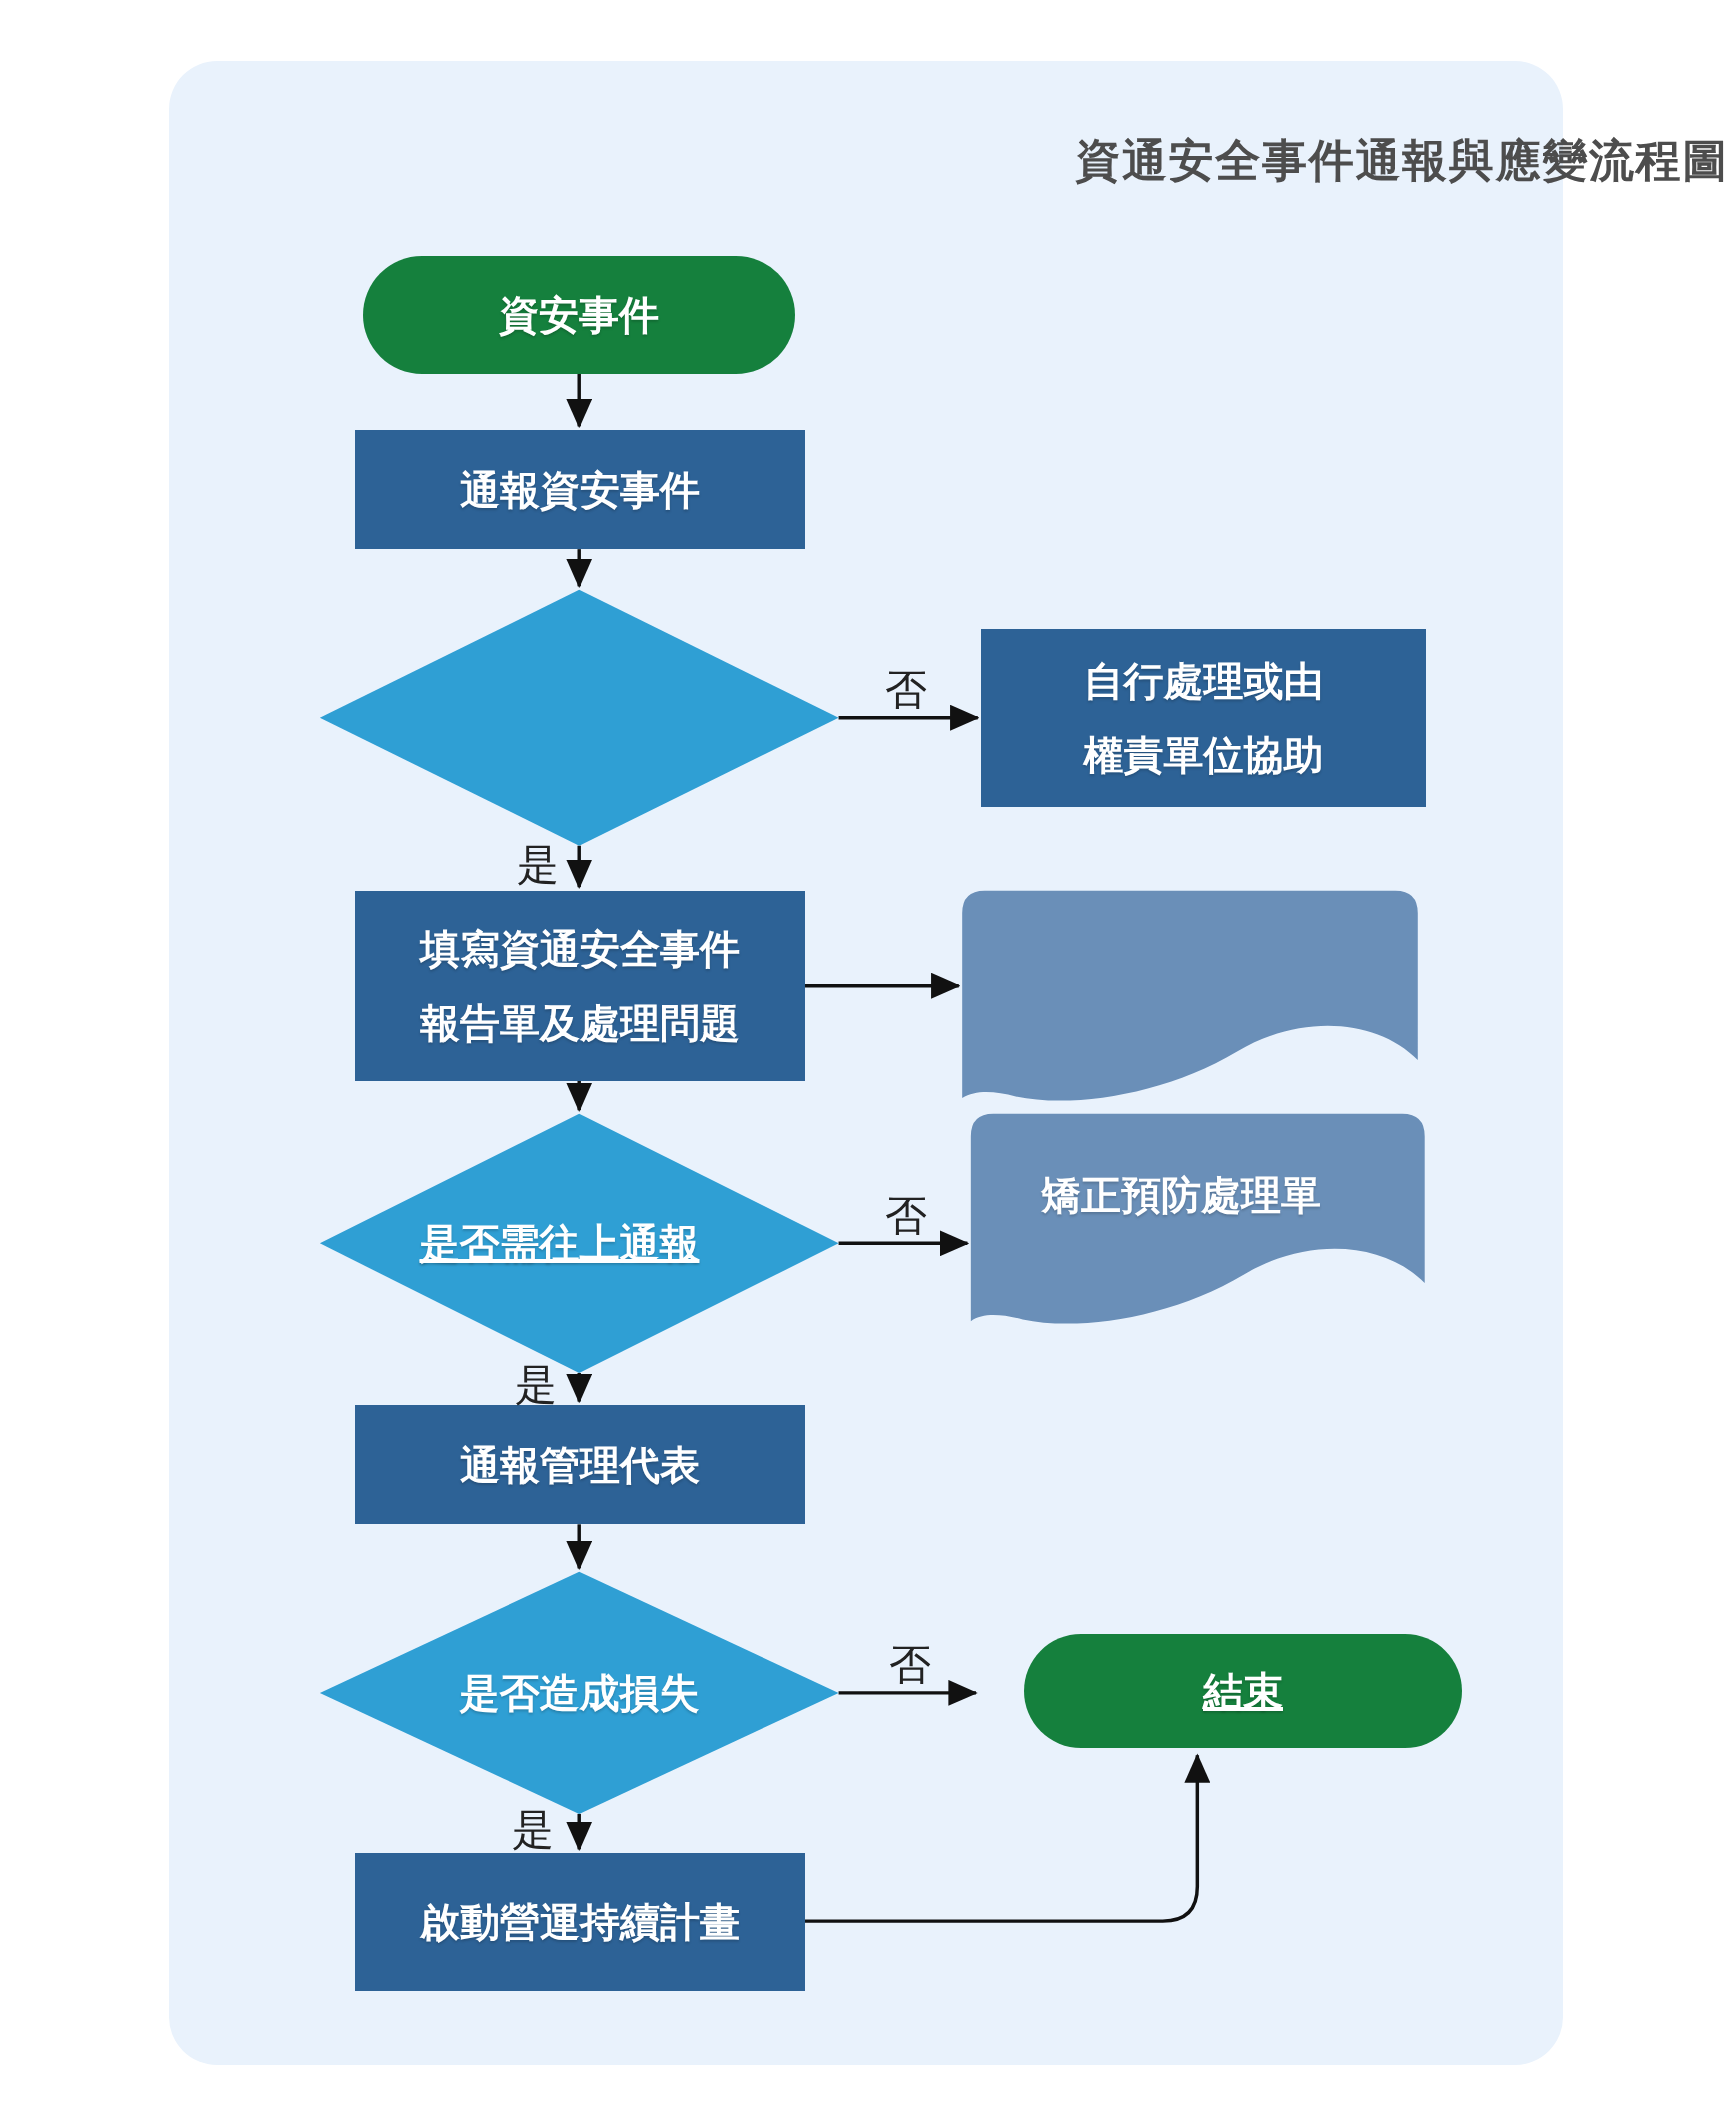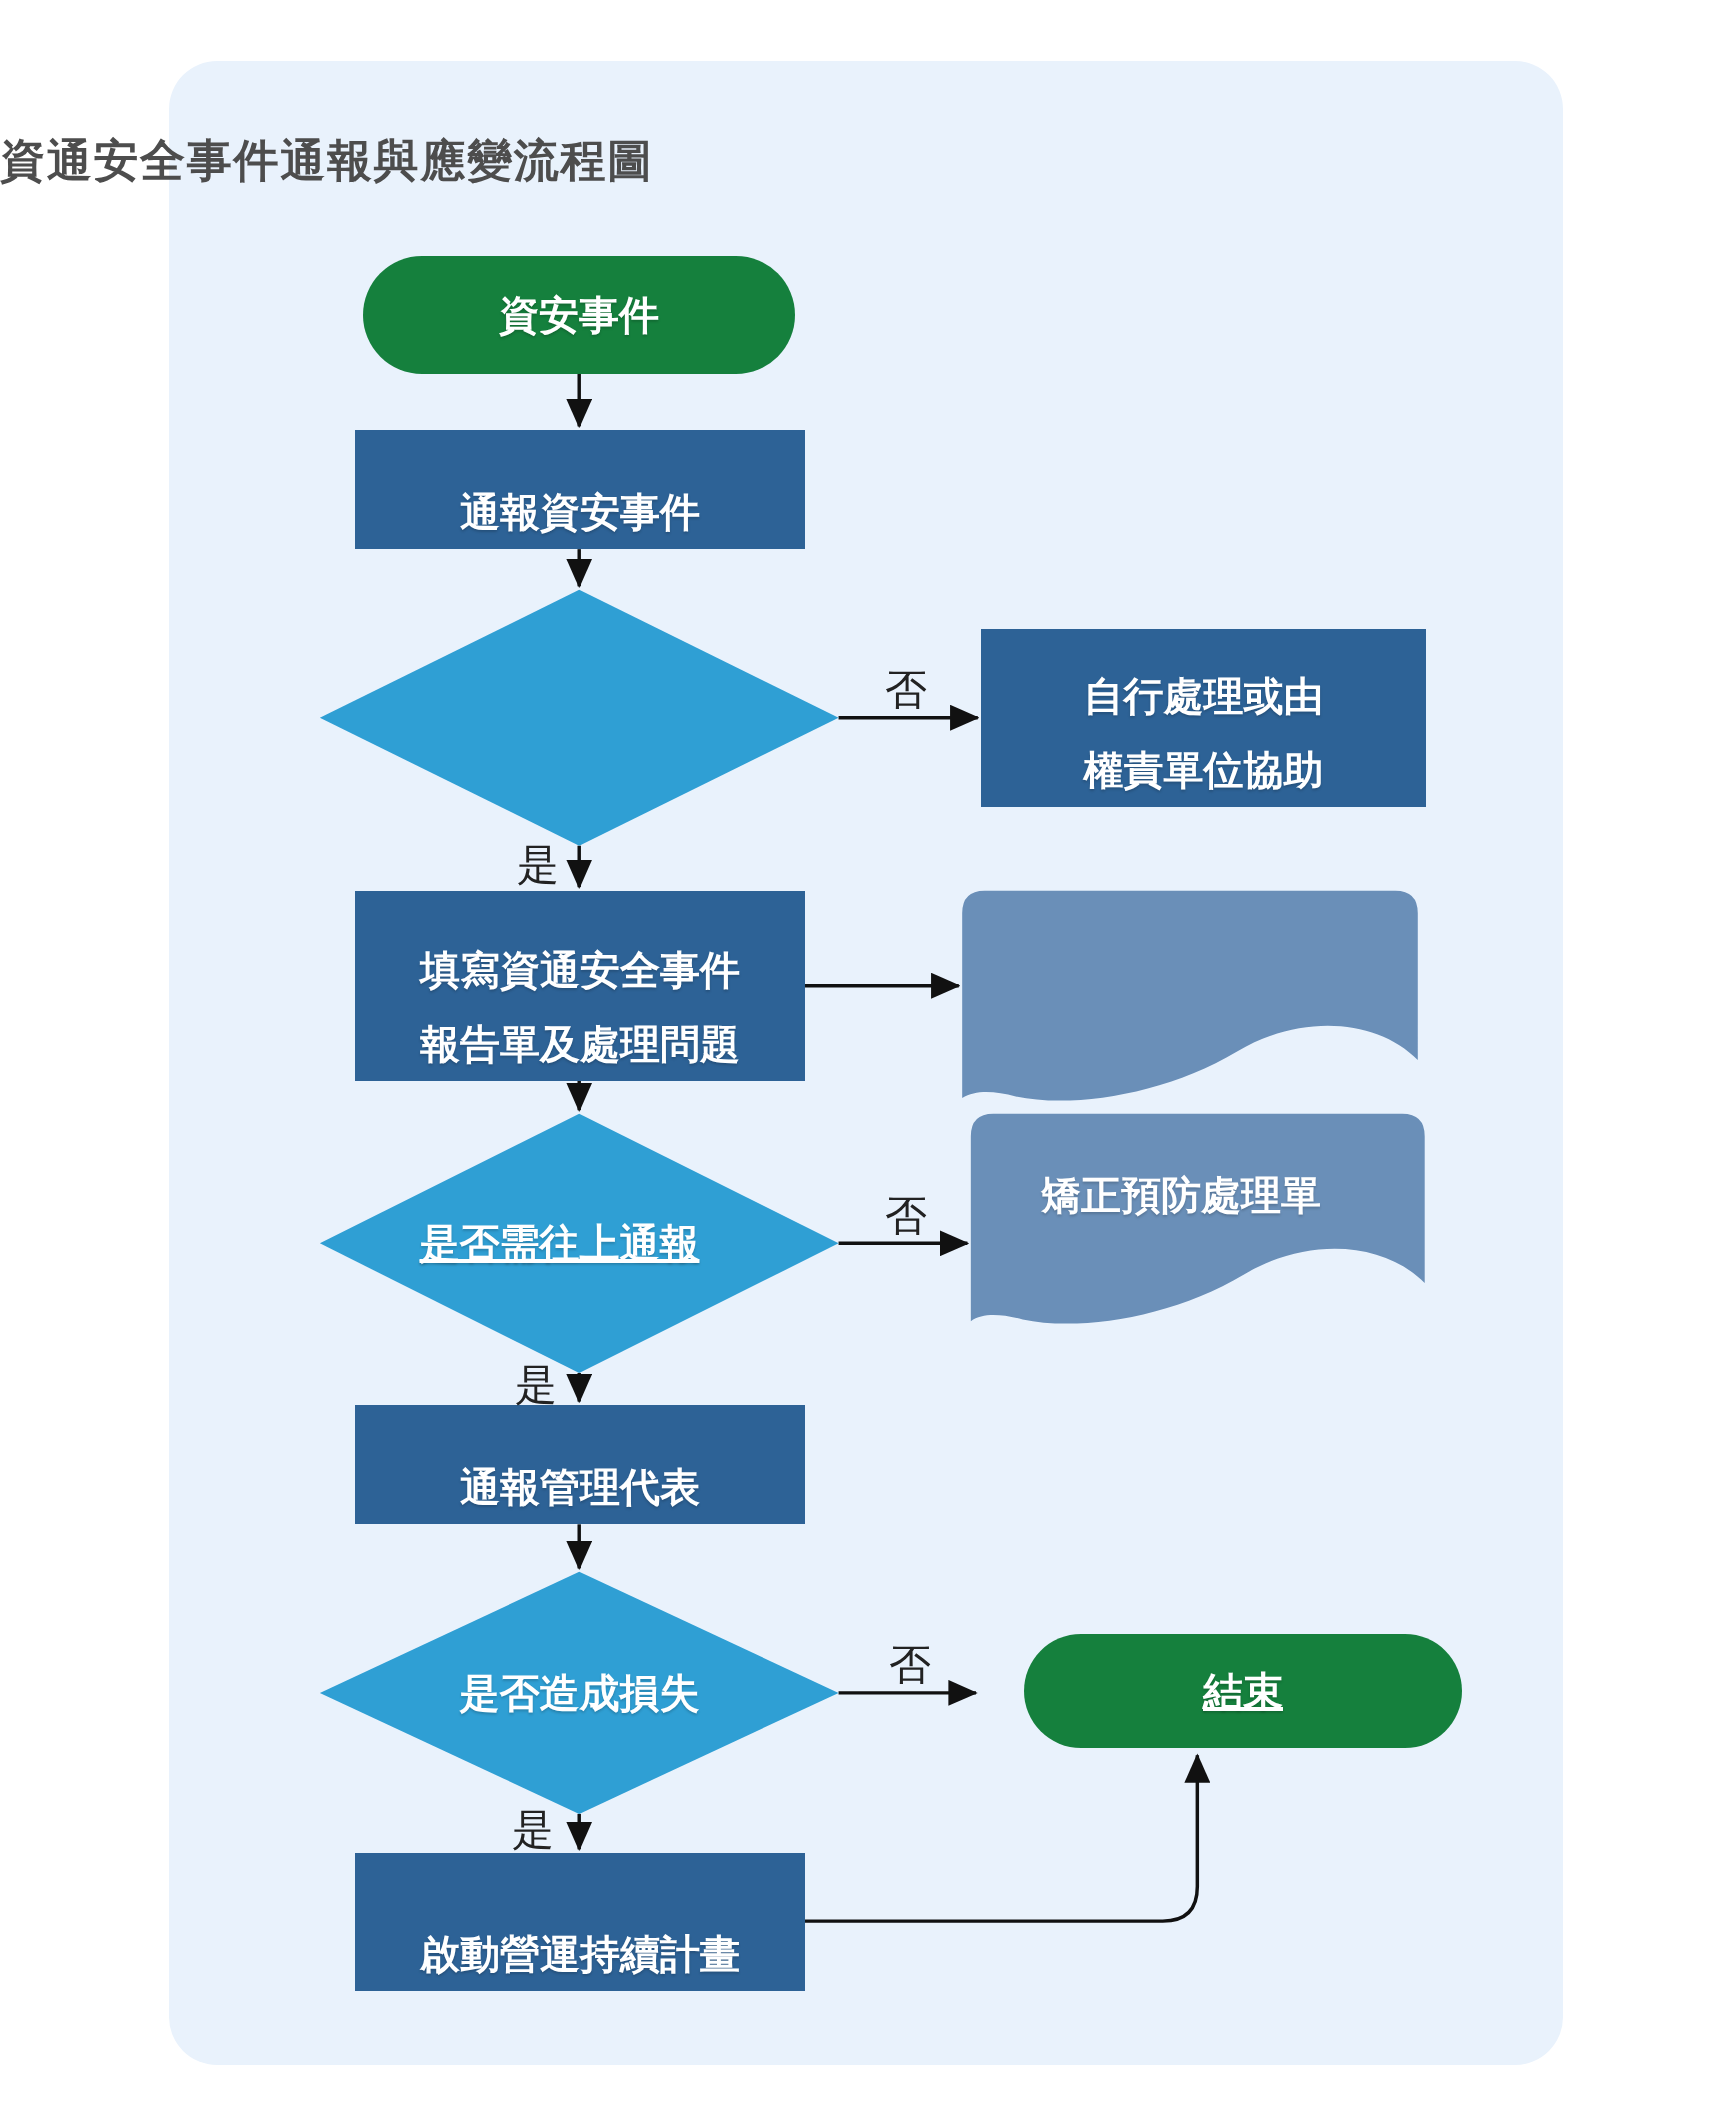--- a/index.html
+++ b/index.html
@@ -1,27 +1,27 @@
 <!DOCTYPE html>
 <html style="font-size:14px"><head>
 <meta charset="utf-8">
 <style>
   html,body{margin:0;padding:0;background:#ffffff;}
   .canvas{position:relative;width:1729px;height:2121px;background:#ffffff;overflow:hidden;
           font-family:"Liberation Sans","DejaVu Sans",sans-serif;}
   .panel{position:absolute;left:169px;top:61px;width:1394px;height:2004px;
          background:#e9f2fc;border-radius:48px;}
   .layer{position:absolute;left:0;top:0;width:1729px;height:2121px;}
-  .title{position:absolute;left:0;top:131px;width:1729px;text-align:left;
+  .title{position:absolute;left:0;top:131px;width:1729px;text-align:right;
          font-size:45px;font-weight:bold;color:#4d4d4d;letter-spacing:1.7px;}
   .shape{position:absolute;display:flex;align-items:center;justify-content:center;
          color:#ffffff;font-weight:bold;font-size:40px;text-align:center;
          text-shadow:0 1.7px 2.6px rgba(0,0,0,0.18);line-height:1.85;}
   .terminal{background:#15803d;border-radius:59px;}
-  .process{background:#2d6296;align-items:flex-end;}
+  .process{background:#2d6296;}
   .overlay{position:absolute;display:flex;align-items:center;justify-content:center;
            color:#ffffff;font-weight:bold;font-size:40px;text-align:center;
            text-shadow:0 1.7px 2.6px rgba(0,0,0,0.18);}
   .edge-label{position:absolute;transform:translate(-50%,-50%);font-size:42px;
               color:#222222;font-weight:500;}
   .arrow{fill:none;stroke:#111111;stroke-width:4px;}
 </style>
 </head>
 <body>
 

